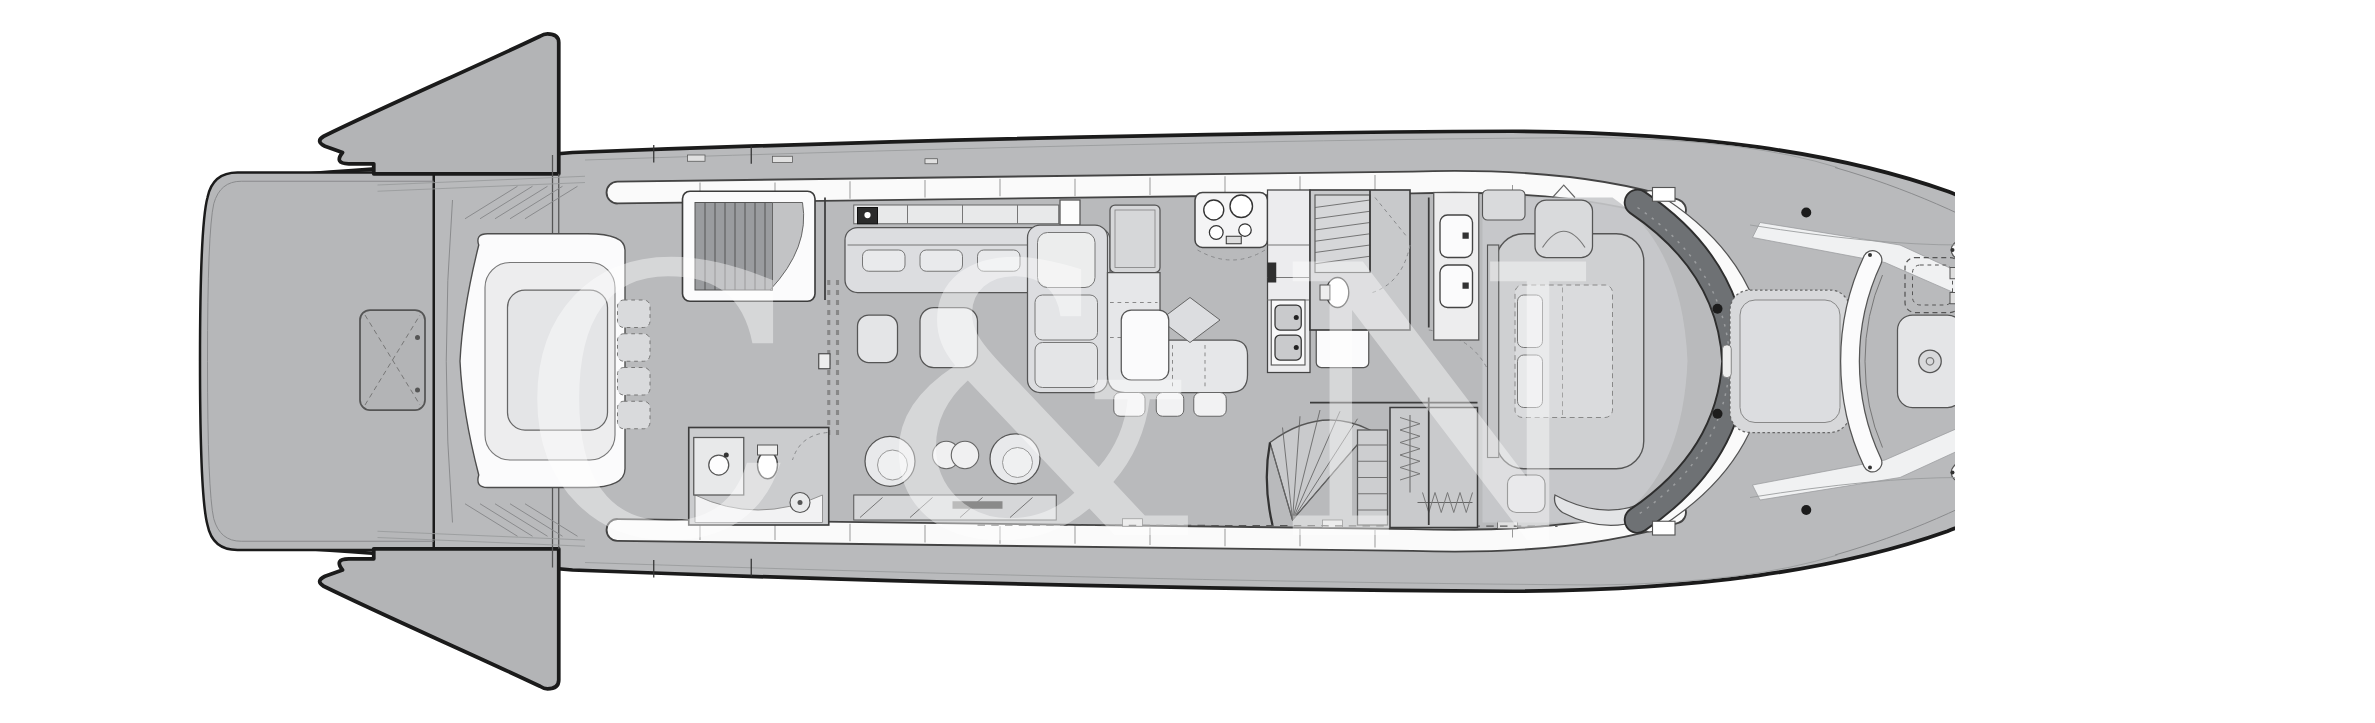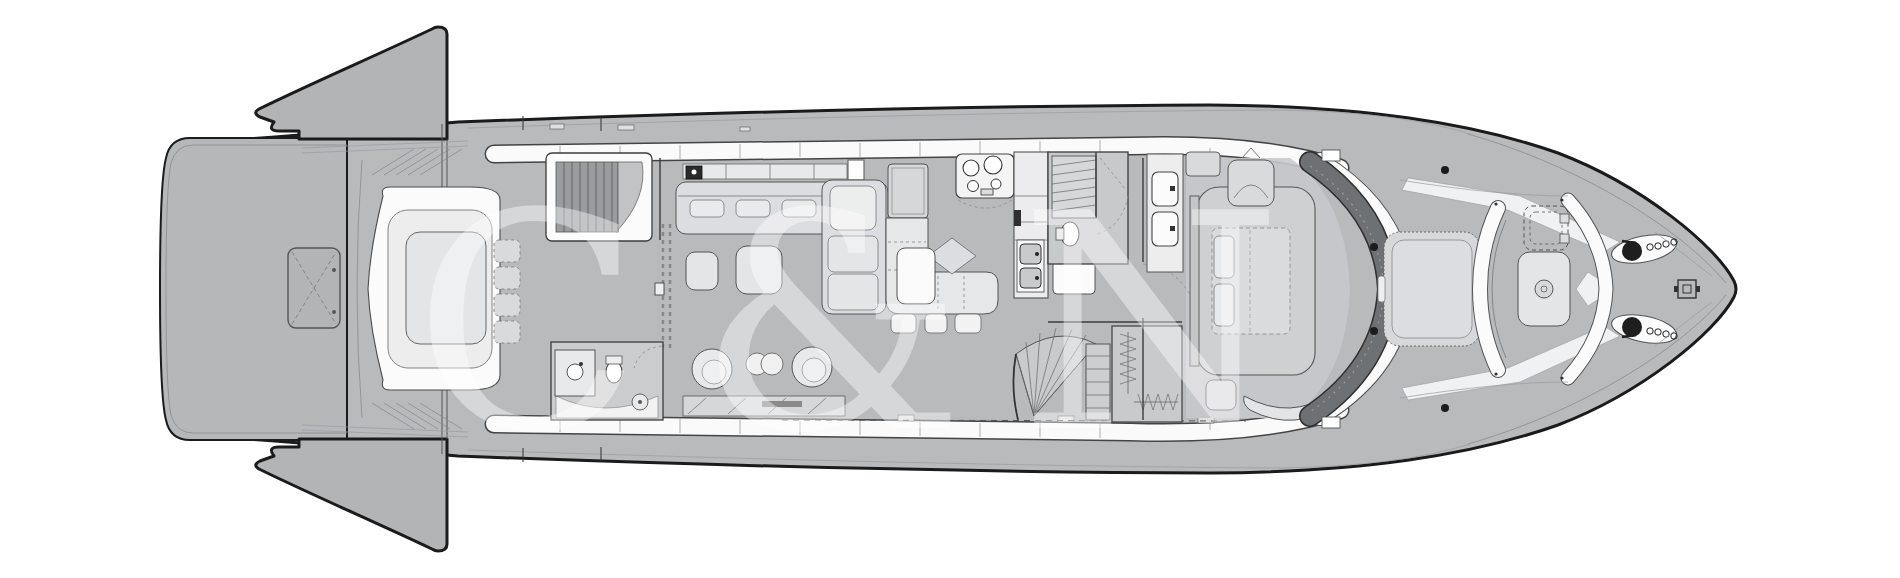--- a/index.html
+++ b/index.html
@@ -1,16 +1,16 @@
 <!DOCTYPE html>
 <html><head>
 <meta charset="utf-8">
 <style>
   html,body{margin:0;padding:0;background:#ffffff;}
-  .plan{position:relative;width:1900px;height:578px;background:#ffffff;overflow:hidden;font-family:"DejaVu Sans",sans-serif;}
+  .plan{position:relative;width:1564px;height:578px;background:#ffffff;overflow:hidden;font-family:"DejaVu Sans",sans-serif;}
   svg{display:block;}
   .o3{stroke:#1b1b1b;stroke-width:3;stroke-linejoin:round;}
   .o2{stroke:#1b1b1b;stroke-width:2;stroke-linejoin:round;}
   .wall{stroke:#3c3c3c;stroke-width:1.4;fill:none;}
   .f1{stroke:#4d4d4d;stroke-width:1.1;}
   .f07{stroke:#777777;stroke-width:0.8;}
   .thin{stroke:#8a8b8d;stroke-width:0.8;fill:none;}
   .seam{stroke:#999b9d;stroke-width:0.7;fill:none;}
   .dsh{stroke-dasharray:4 3;}
   .dsh2{stroke-dasharray:3 3;}

